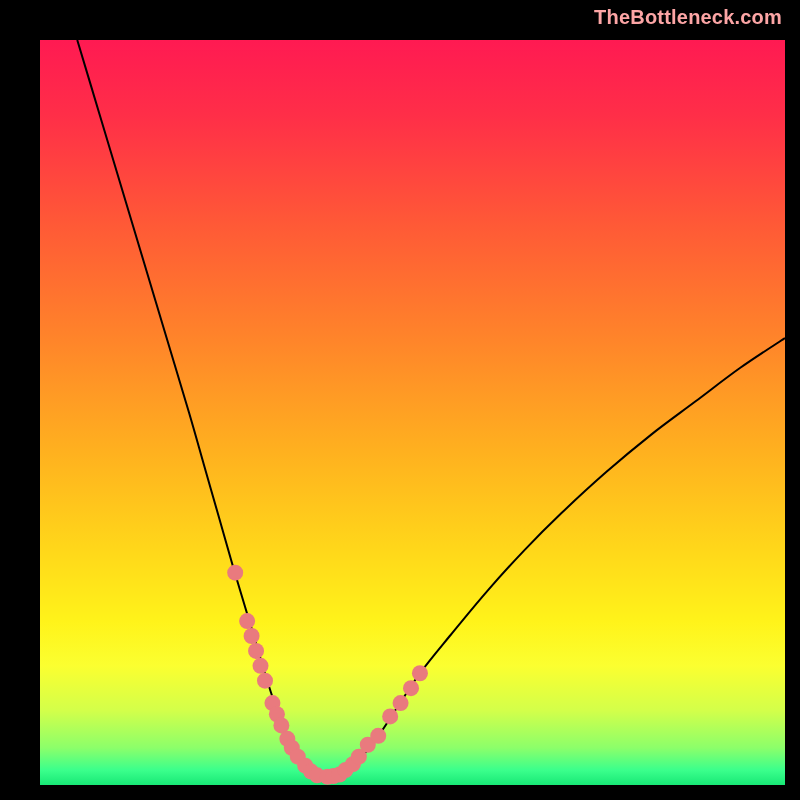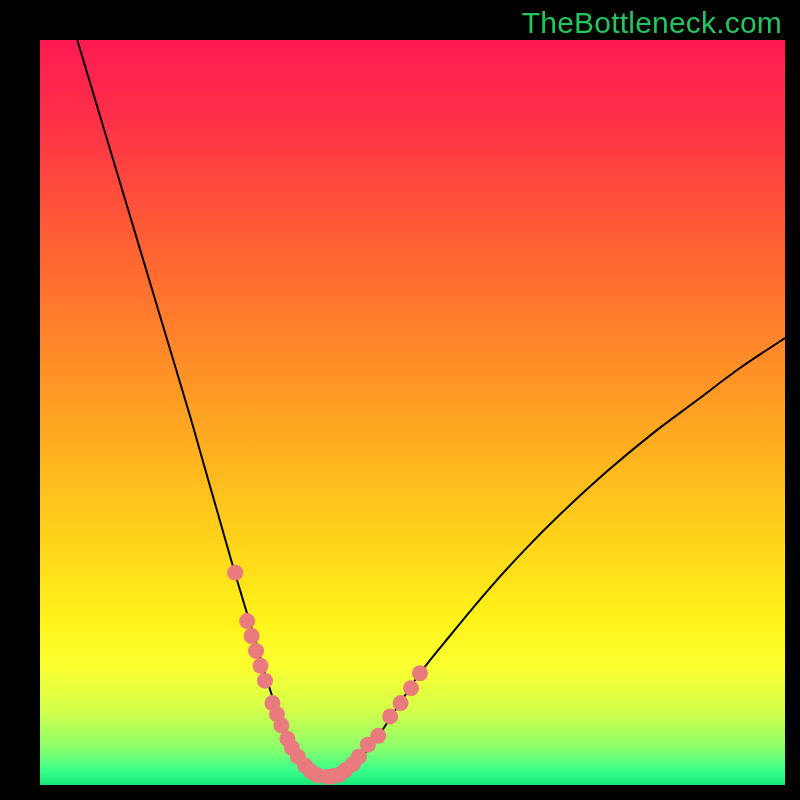--- a/index.html
+++ b/index.html
@@ -38,23 +38,23 @@
     position: absolute;
     left: 0;
     top: 0;
     width: 100%;
     height: 100%;
   }
   .watermark {
     position: absolute;
     top: 6px;
     right: 18px;
-    color: #22c55e;
-    font-size: 30px;
-    font-weight: 400;
+    color: #fca5a5;
+    font-size: 20px;
+    font-weight: 700;
     letter-spacing: 0.2px;
     user-select: none;
   }
 </style>
 </head>
 <body>
 
 <div class="frame">
   <div class="plot-area">
     <svg class="heat-bg" viewBox="0 0 745 745" preserveAspectRatio="none">

